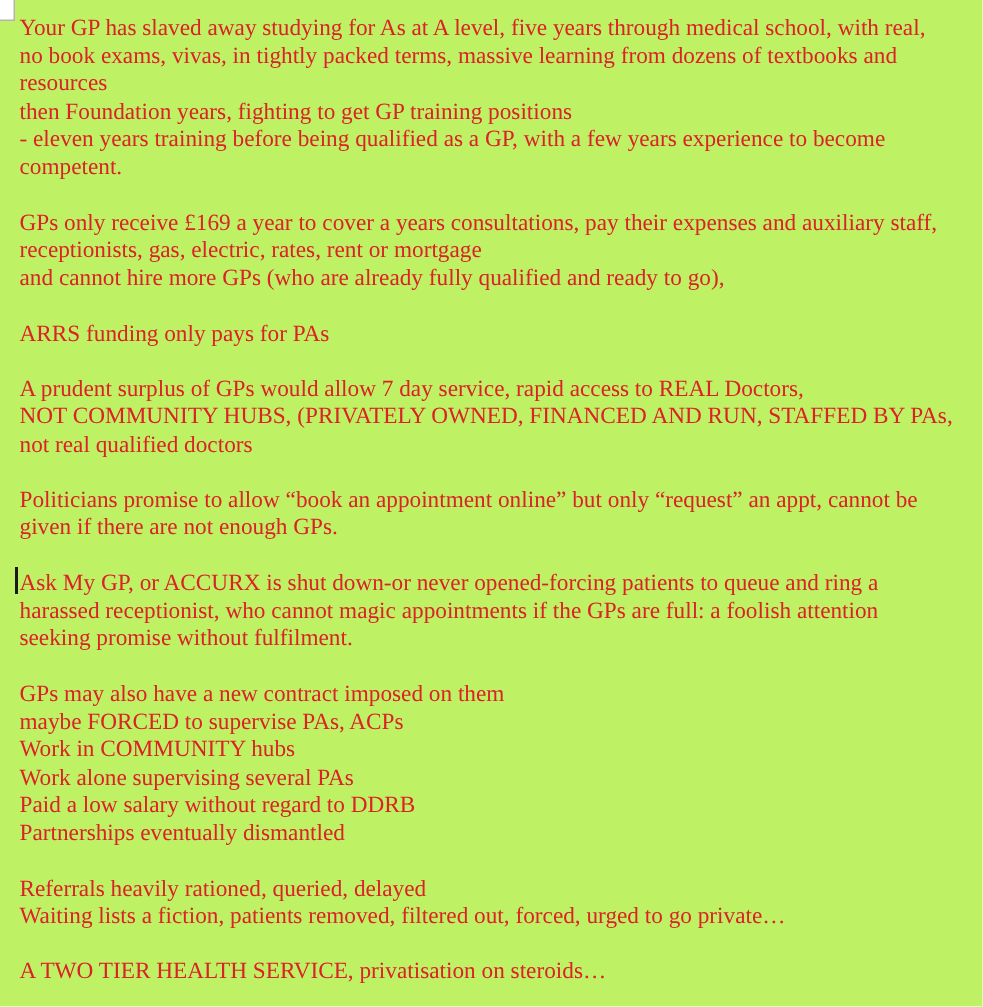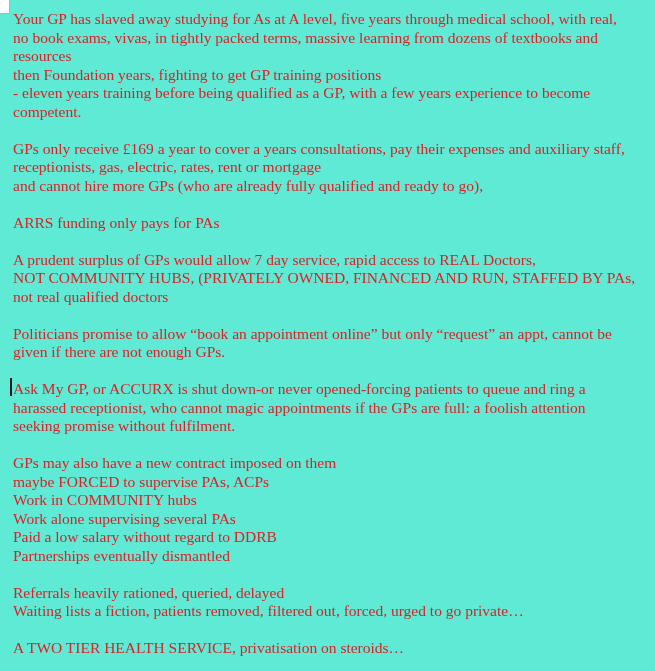--- a/index.html
+++ b/index.html
@@ -7,21 +7,21 @@
     padding: 0;
     width: 655px;
     height: 671px;
     background: #ffffff;
     overflow: hidden;
   }
   .doc {
     position: relative;
     width: 655px;
     height: 671px;
-    background: #5eead4;
+    background: #bef264;
     font-family: "Liberation Serif", "DejaVu Serif", serif;
   }
   
   .corner-box {
     position: absolute;
     left: 0;
     top: 0;
     width: 10px;
     height: 14px;
     background: #ffffff;

